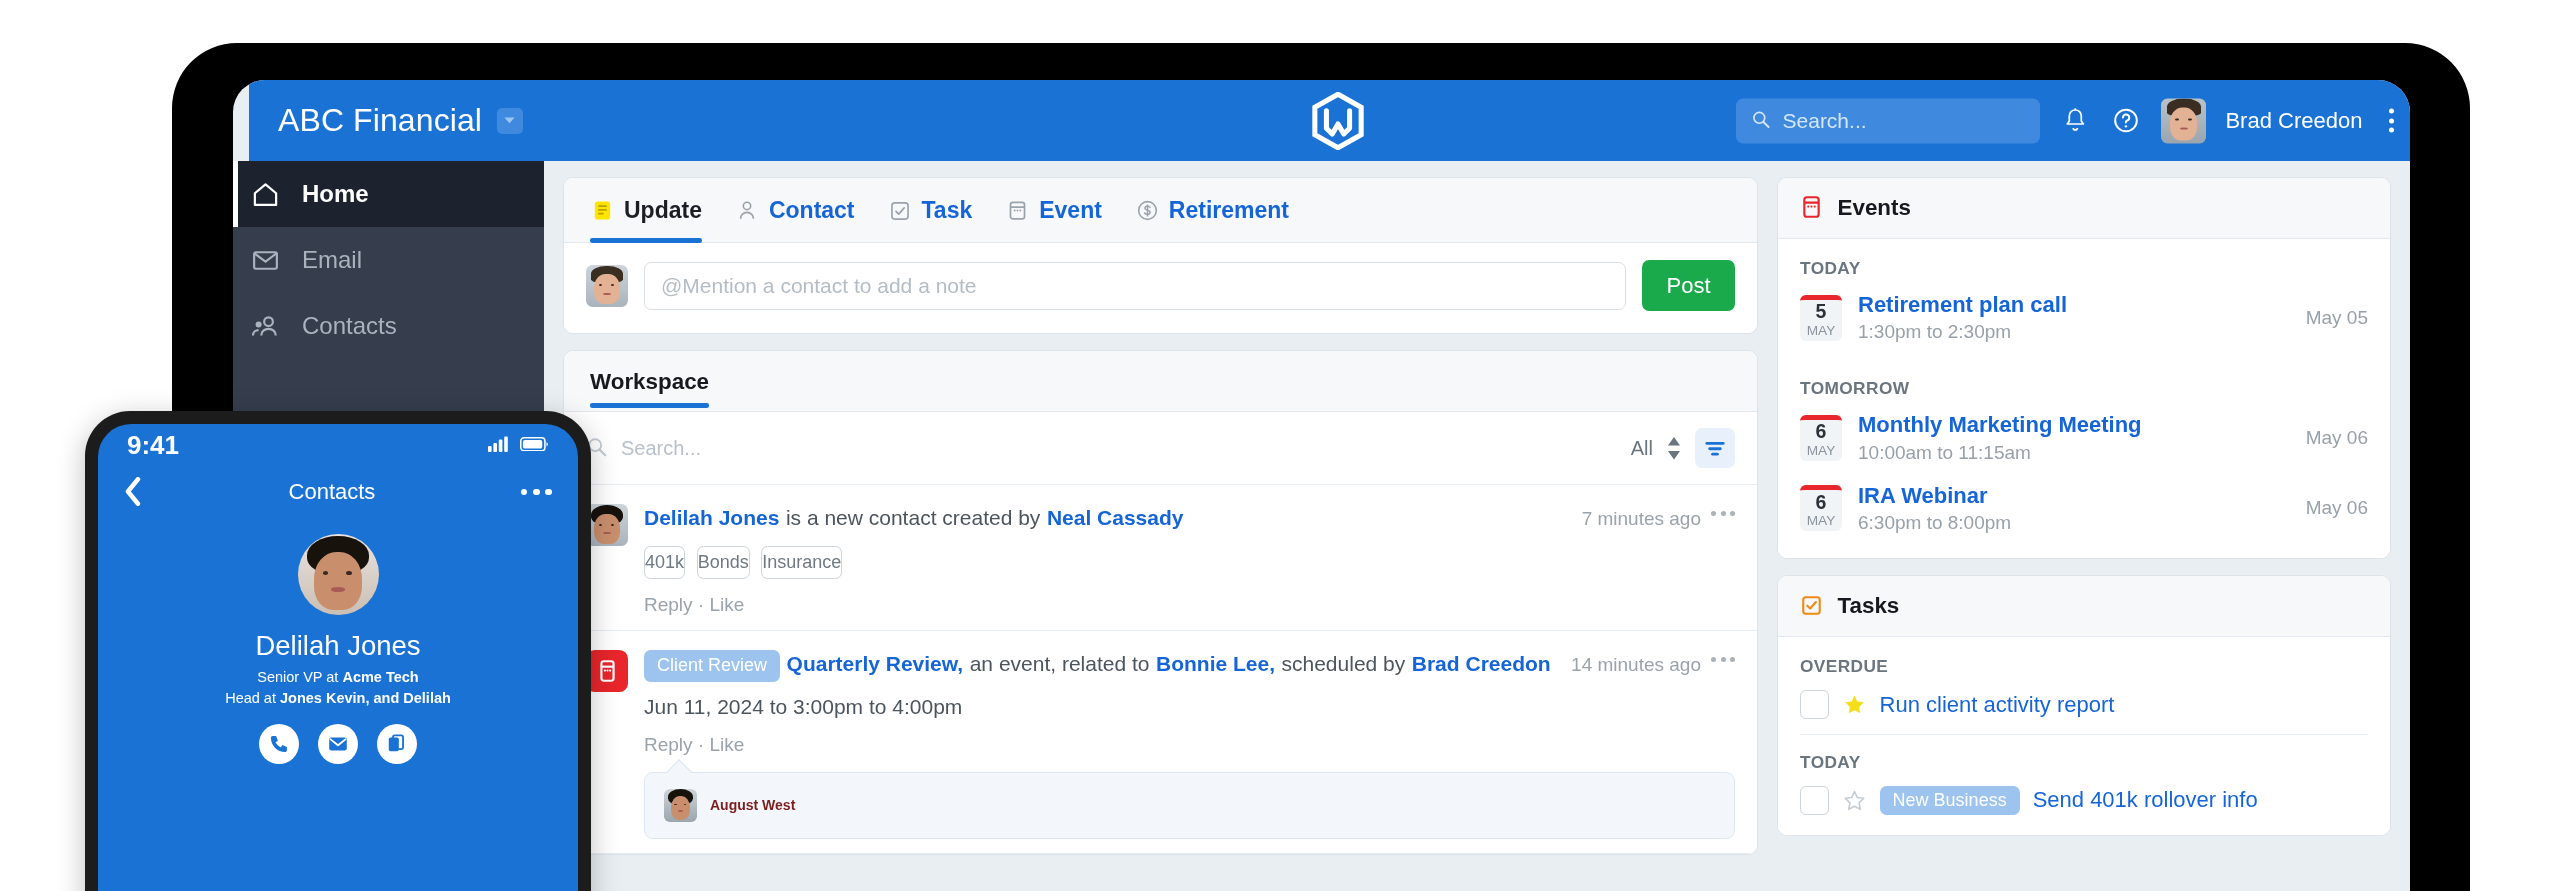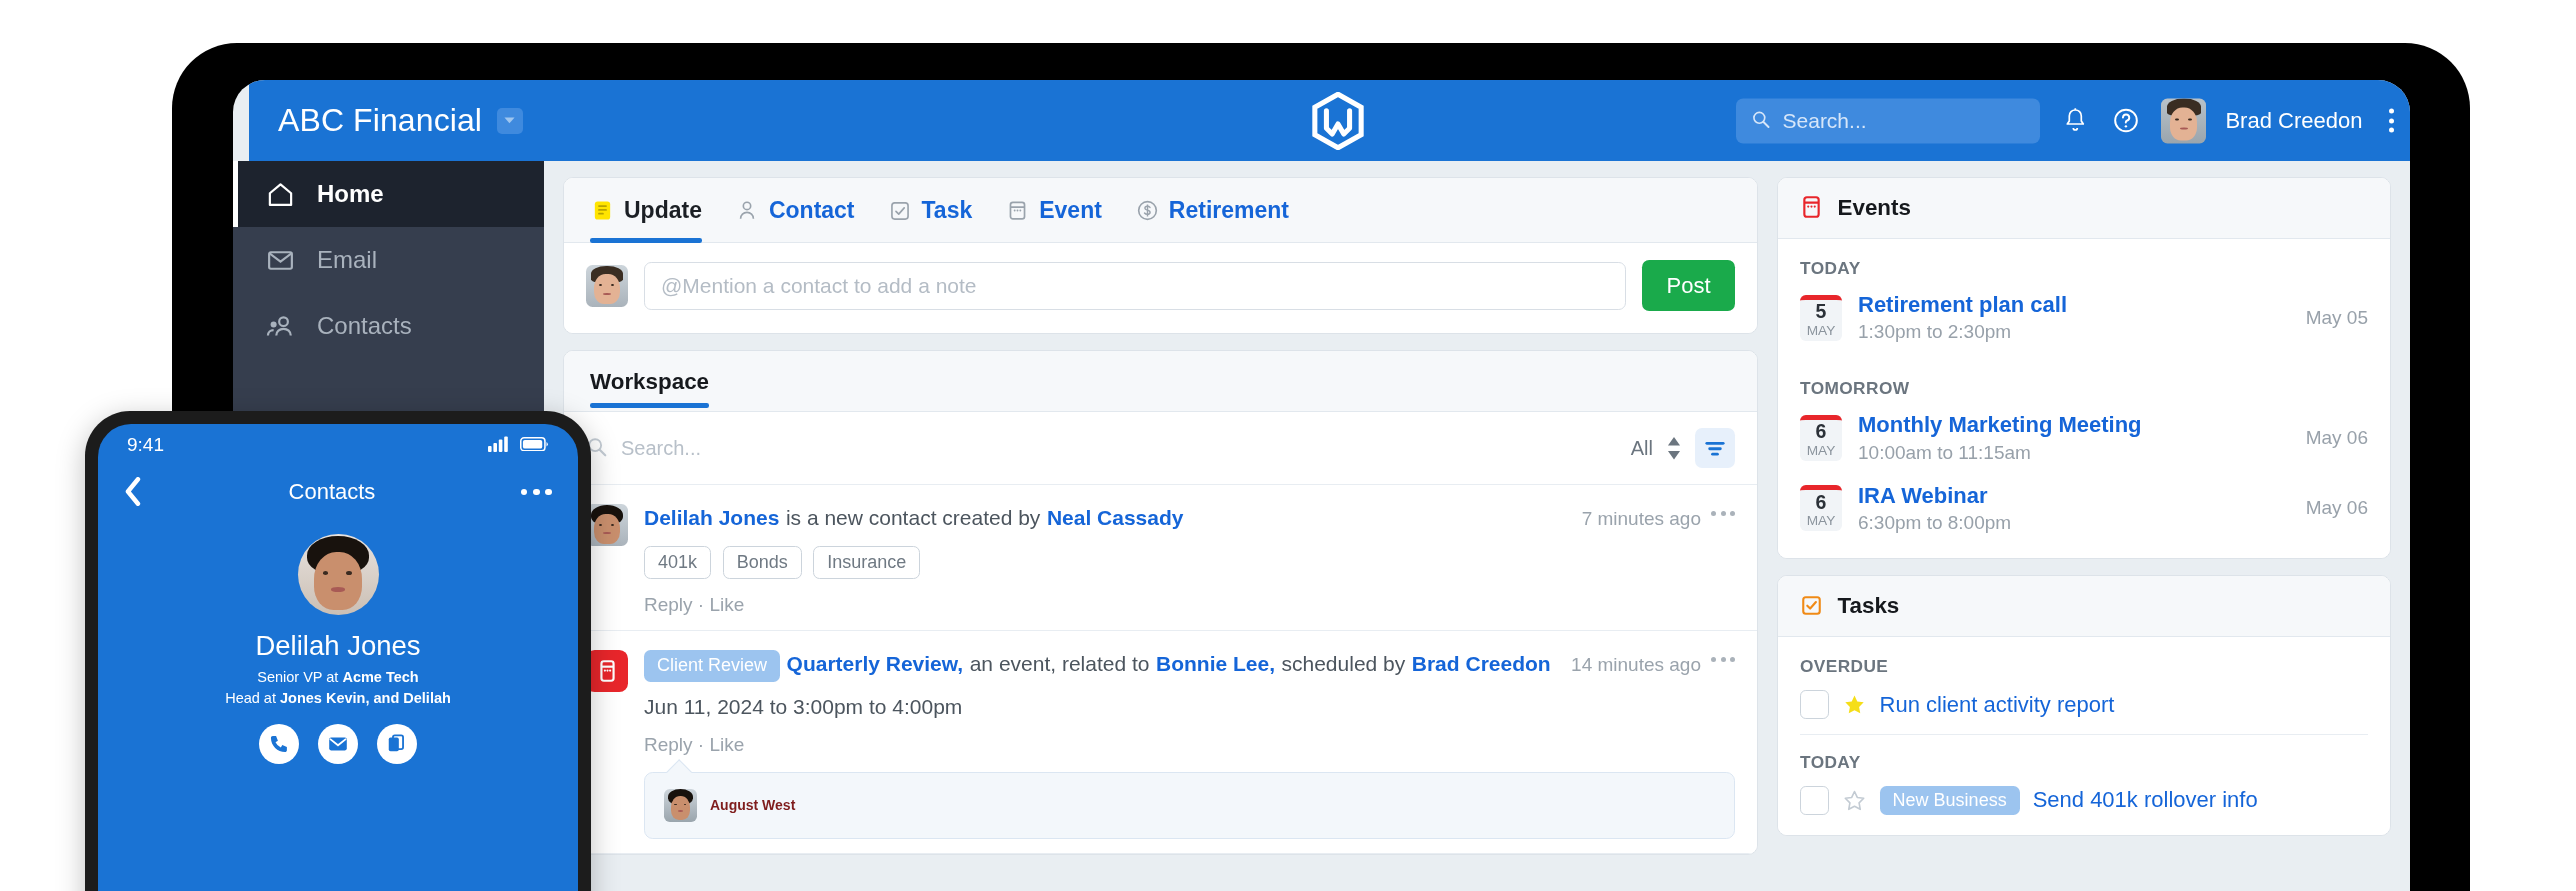--- a/index.html
+++ b/index.html
@@ -80,21 +80,21 @@
   .kebab-v i { width:5px; height:5px; border-radius:50%; background:#fff; display:block; }
 
   
   .sidebar {
     position: absolute; left: 0; top: 81px;
     width: 311px; bottom: 0;
     background: #363e4e;
   }
   .nav-item {
     height: 66px; display: flex; align-items: center;
-    padding-left: 32px; gap: 22px;
+    padding-left: 17px; gap: 22px;
     color: #a9b2bd; font-size: 24px;
     position: relative;
   }
   .nav-item.active {
     background: #1d232e; color: #ffffff; font-weight: bold;
   }
   .nav-item.active::before {
     content:""; position:absolute; left:0; top:0; bottom:0; width:5px; background:#fff;
   }
   .nav-icon { width: 30px; height: 30px; flex:none; display:flex; align-items:center; justify-content:center; }
@@ -198,21 +198,21 @@
   .lnk { color:#1565d8; font-weight:bold; }
   .feed-time {
     position:absolute; right:56px; top:23px;
     font-size:19px; color:#9aa3ac; white-space:nowrap;
   }
   .feed-dots { position:absolute; right:22px; top:26px; display:flex; gap:4.3px; }
   .feed-dots i { width:5px;height:5px;border-radius:50%;background:#aab2ba;display:block; }
   .tags { display:flex; gap:11.6px; margin-top:14.5px; }
   .tag {
     border:0.7px solid #ccd4dc; border-radius: 6.5px;
-    padding: 5px 13px; color:#6f7983; font-size:18px;
+    padding: 5px 0; color:#6f7983; font-size:18px;
   }
   .pill-blue {
     background:#9cc4ef; color:#ffffff; border-radius:6.5px;
     padding: 4.3px 13px; font-size: 18px; white-space:nowrap; flex:none;
   }
   .reply-like { margin-top: 14.5px; color:#9aa3ac; font-size:19px; }
   .feed-sub { margin-top:13px; font-size:21px; color:#4c555e; }
   .comment-box {
     margin-top: 16px; margin-left: 58px;
     background:#f3f7fb; border:0.7px solid #dbe6f2; border-radius:8.7px;
@@ -263,21 +263,21 @@
   .phone-screen {
     position:absolute; left: 98px; top: 424px;
     width: 480px; height: 523px;
     background:#1a73d4; border-radius: 33px 33px 0 0;
     overflow:hidden;
   }
   .ph-status {
     height: 42px; display:flex; align-items:center; justify-content:space-between;
     padding: 0 29px; color:#fff;
   }
-  .ph-time { font-size:19px; font-weight:normal; }
+  .ph-time { font-size:26px; font-weight:bold; }
   .ph-status-right { display:flex; align-items:center; gap:10px; }
   .ph-nav { height:52px; display:flex; align-items:center; justify-content:space-between; padding: 0 26px; color:#fff; }
   .ph-nav-title { font-size:22px; }
   .ph-dots { display:flex; gap:5.8px; }
   .ph-dots i { width:6.5px;height:6.5px;border-radius:50%;background:#fff;display:block; }
   .ph-ava {
     width: 81px; height:81px; border-radius:50%; margin: 16px auto 0 auto;
     background: linear-gradient(#e8e3df,#cbbfb4); overflow:hidden; position:relative;
   }
   .ph-name { text-align:center; color:#fff; font-size:27.5px; margin-top: 14.5px; }

